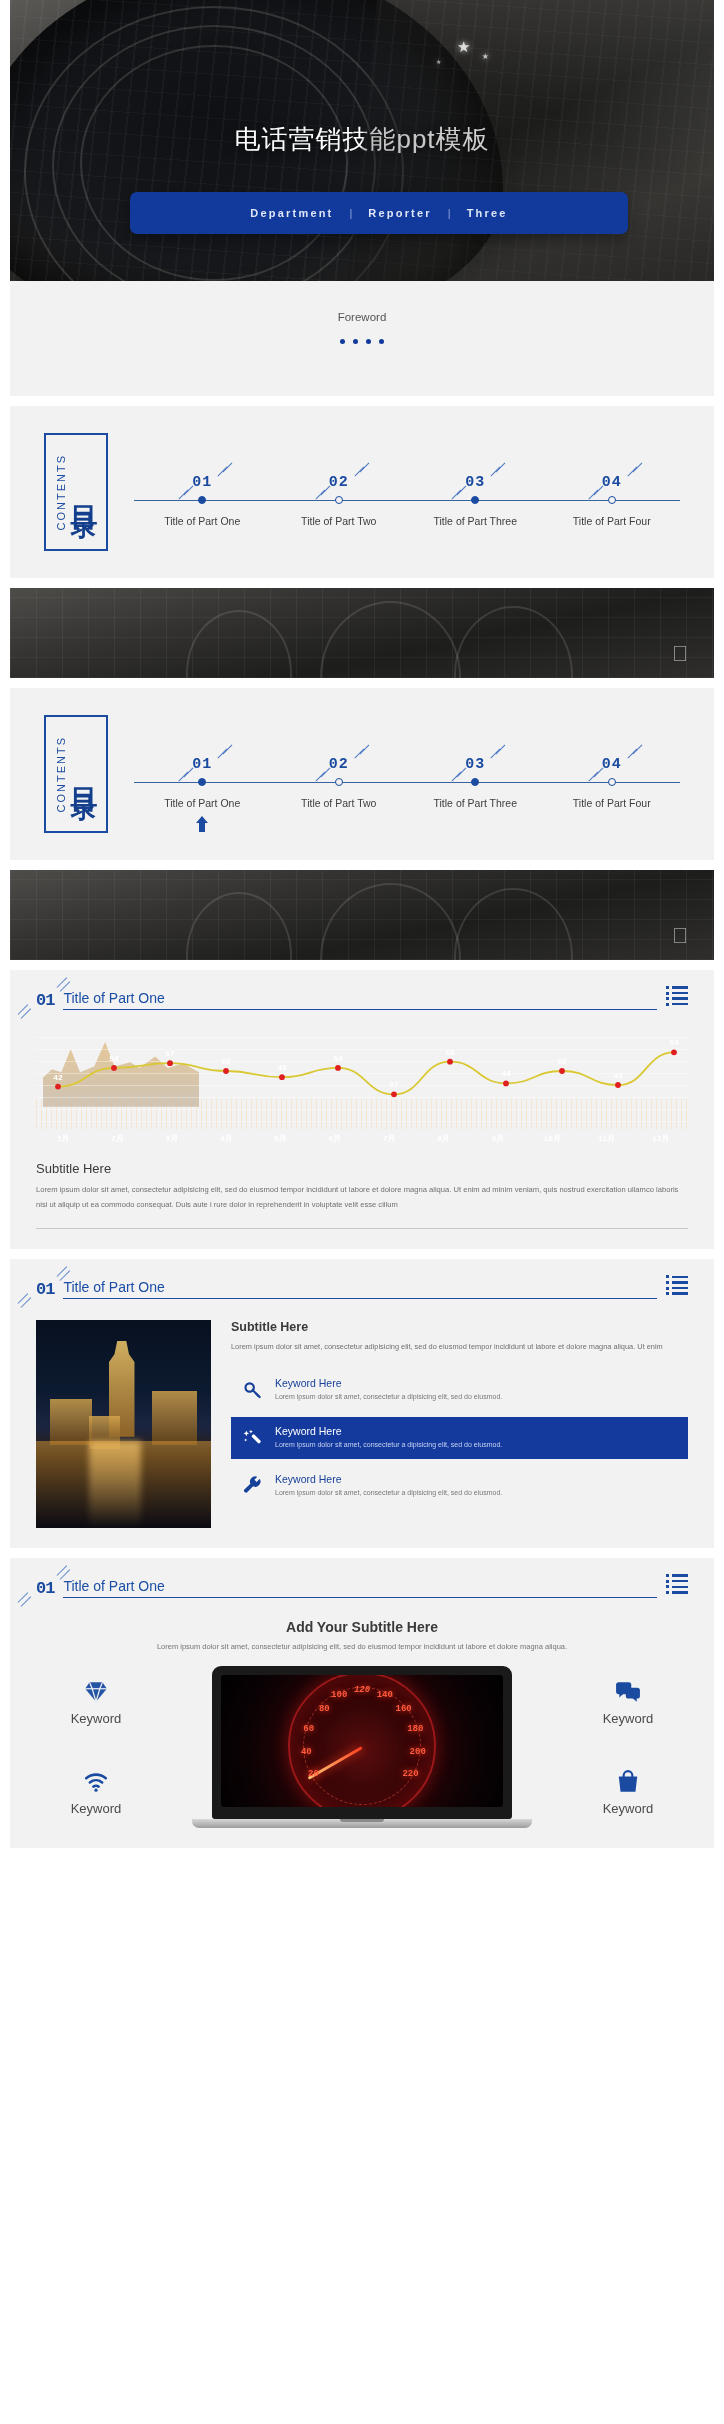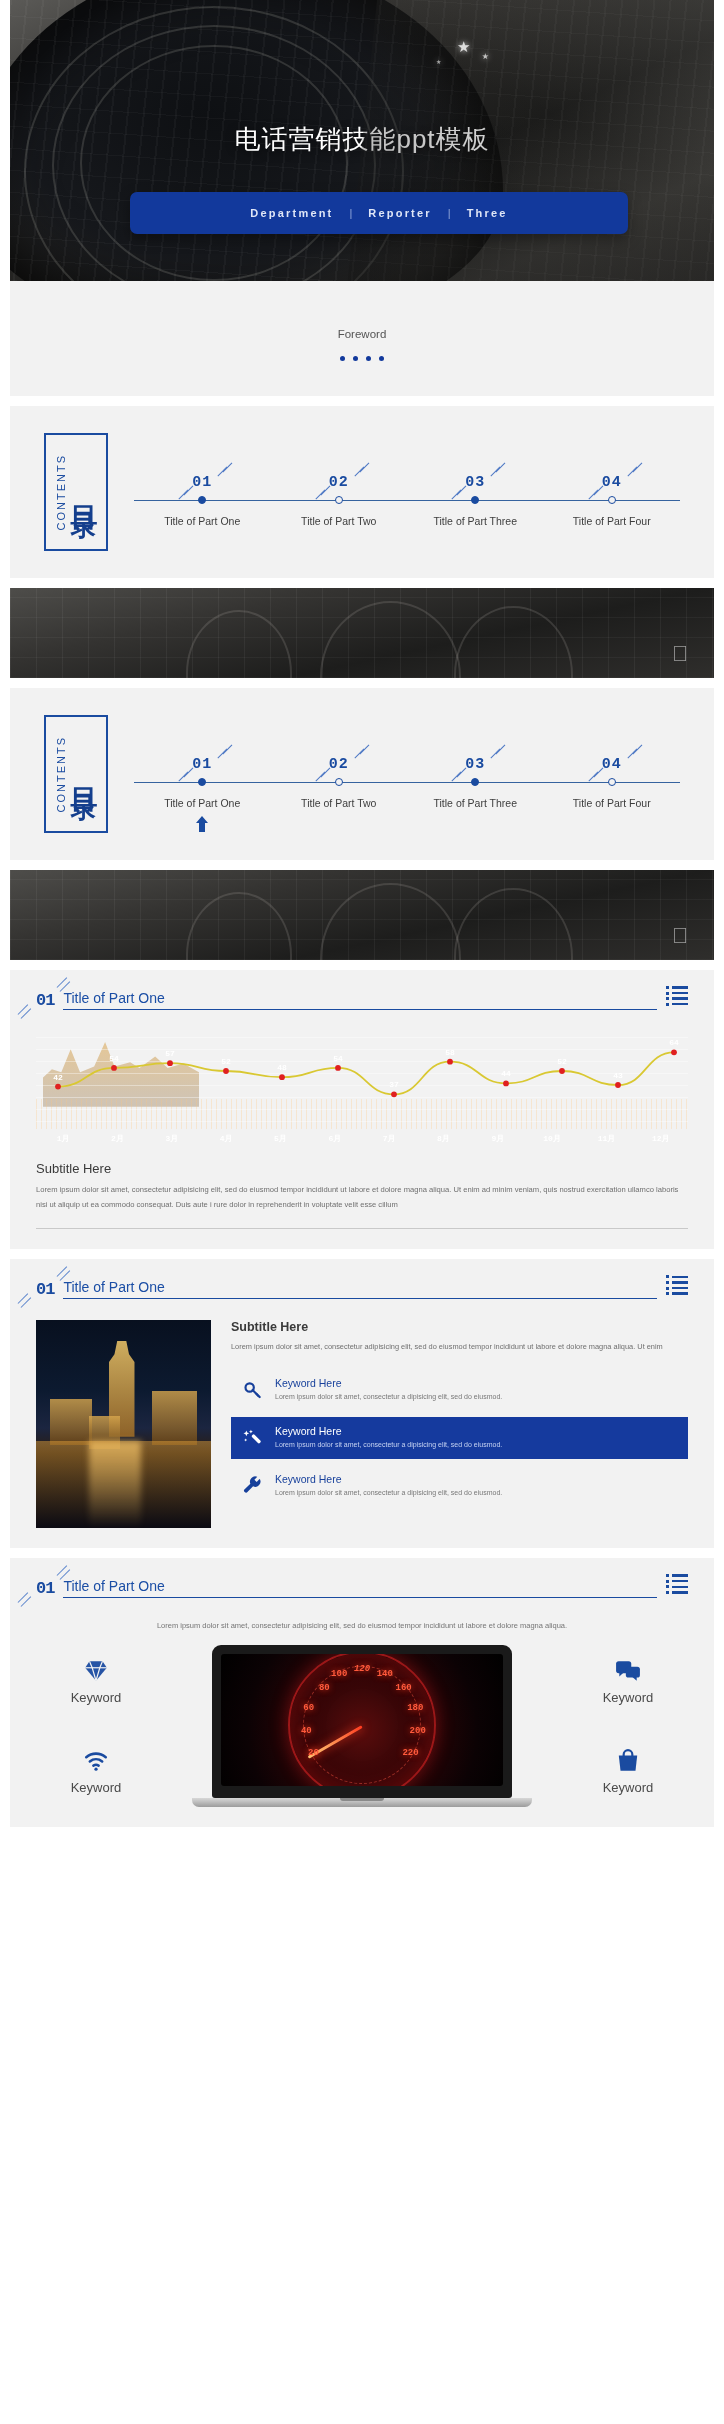--- a/index.html
+++ b/index.html
@@ -64,21 +64,21 @@
     position:absolute; left:120px; right:86px; top:192px;
     height:42px; background:#12399c; border-radius:7px;
     box-shadow: 0 5px 14px rgba(0,0,0,.35);
     display:flex; align-items:center; justify-content:center;
     gap:16px;
   }
   .cover-bar span {
     color:#dfe6f7; font-size:11px; letter-spacing:2.2px; font-weight:600;
   }
   .cover-bar .sep { color:#8fa5d8; font-weight:400; letter-spacing:0; }
-  .foreword-wrap { padding: 30px 60px 0 60px; text-align:center;margin-top:17px; }
+  .foreword-wrap { padding: 30px 60px 0 60px; text-align:center; }
   .foreword-title { font-size:11.5px; color:#555; margin-bottom:9px; }
   .foreword-body { font-size:8.2px; color:#757575; line-height:1.85; }
   .dots { margin-top:16px; display:flex; justify-content:center; gap:8px; }
   .dots i { width:5px; height:5px; border-radius:50%; background:#12399c; display:block; }
 
   
   .contents { height:172px; display:flex; align-items:center; padding:0 34px; }
   .cbox {
     width:64px; height:118px; border:2px solid #1a4ba0;
     display:flex; align-items:center; justify-content:center; gap:3px;
@@ -502,20 +502,21 @@
         <span class="sec-title">Title of Part One</span>
         <span class="listicon">
             <i></i>
             <i></i>
             <i></i>
             <i></i>
           </span>
       </div>
 
       <div class="lap-head">
+        <h2 class="lap-title">Add Your Subtitle Here</h2>
         <p class="lap-body">Lorem ipsum dolor sit amet, consectetur adipisicing elit, sed do eiusmod tempor incididunt ut labore et dolore magna aliqua.</p>
       </div>
 
       <div class="lap-row">
         <div class="lap-col">
           <div class="lap-feat">
             <div class="ic">
               <svg width="26" height="26" viewBox="0 0 24 24" fill="currentColor">
                   <path d="M6 3h12l4 6-10 12L2 9z" opacity=".95"></path>
                   <path d="M2 9h20" stroke="#f2f2f2" stroke-width="1.1"></path>

